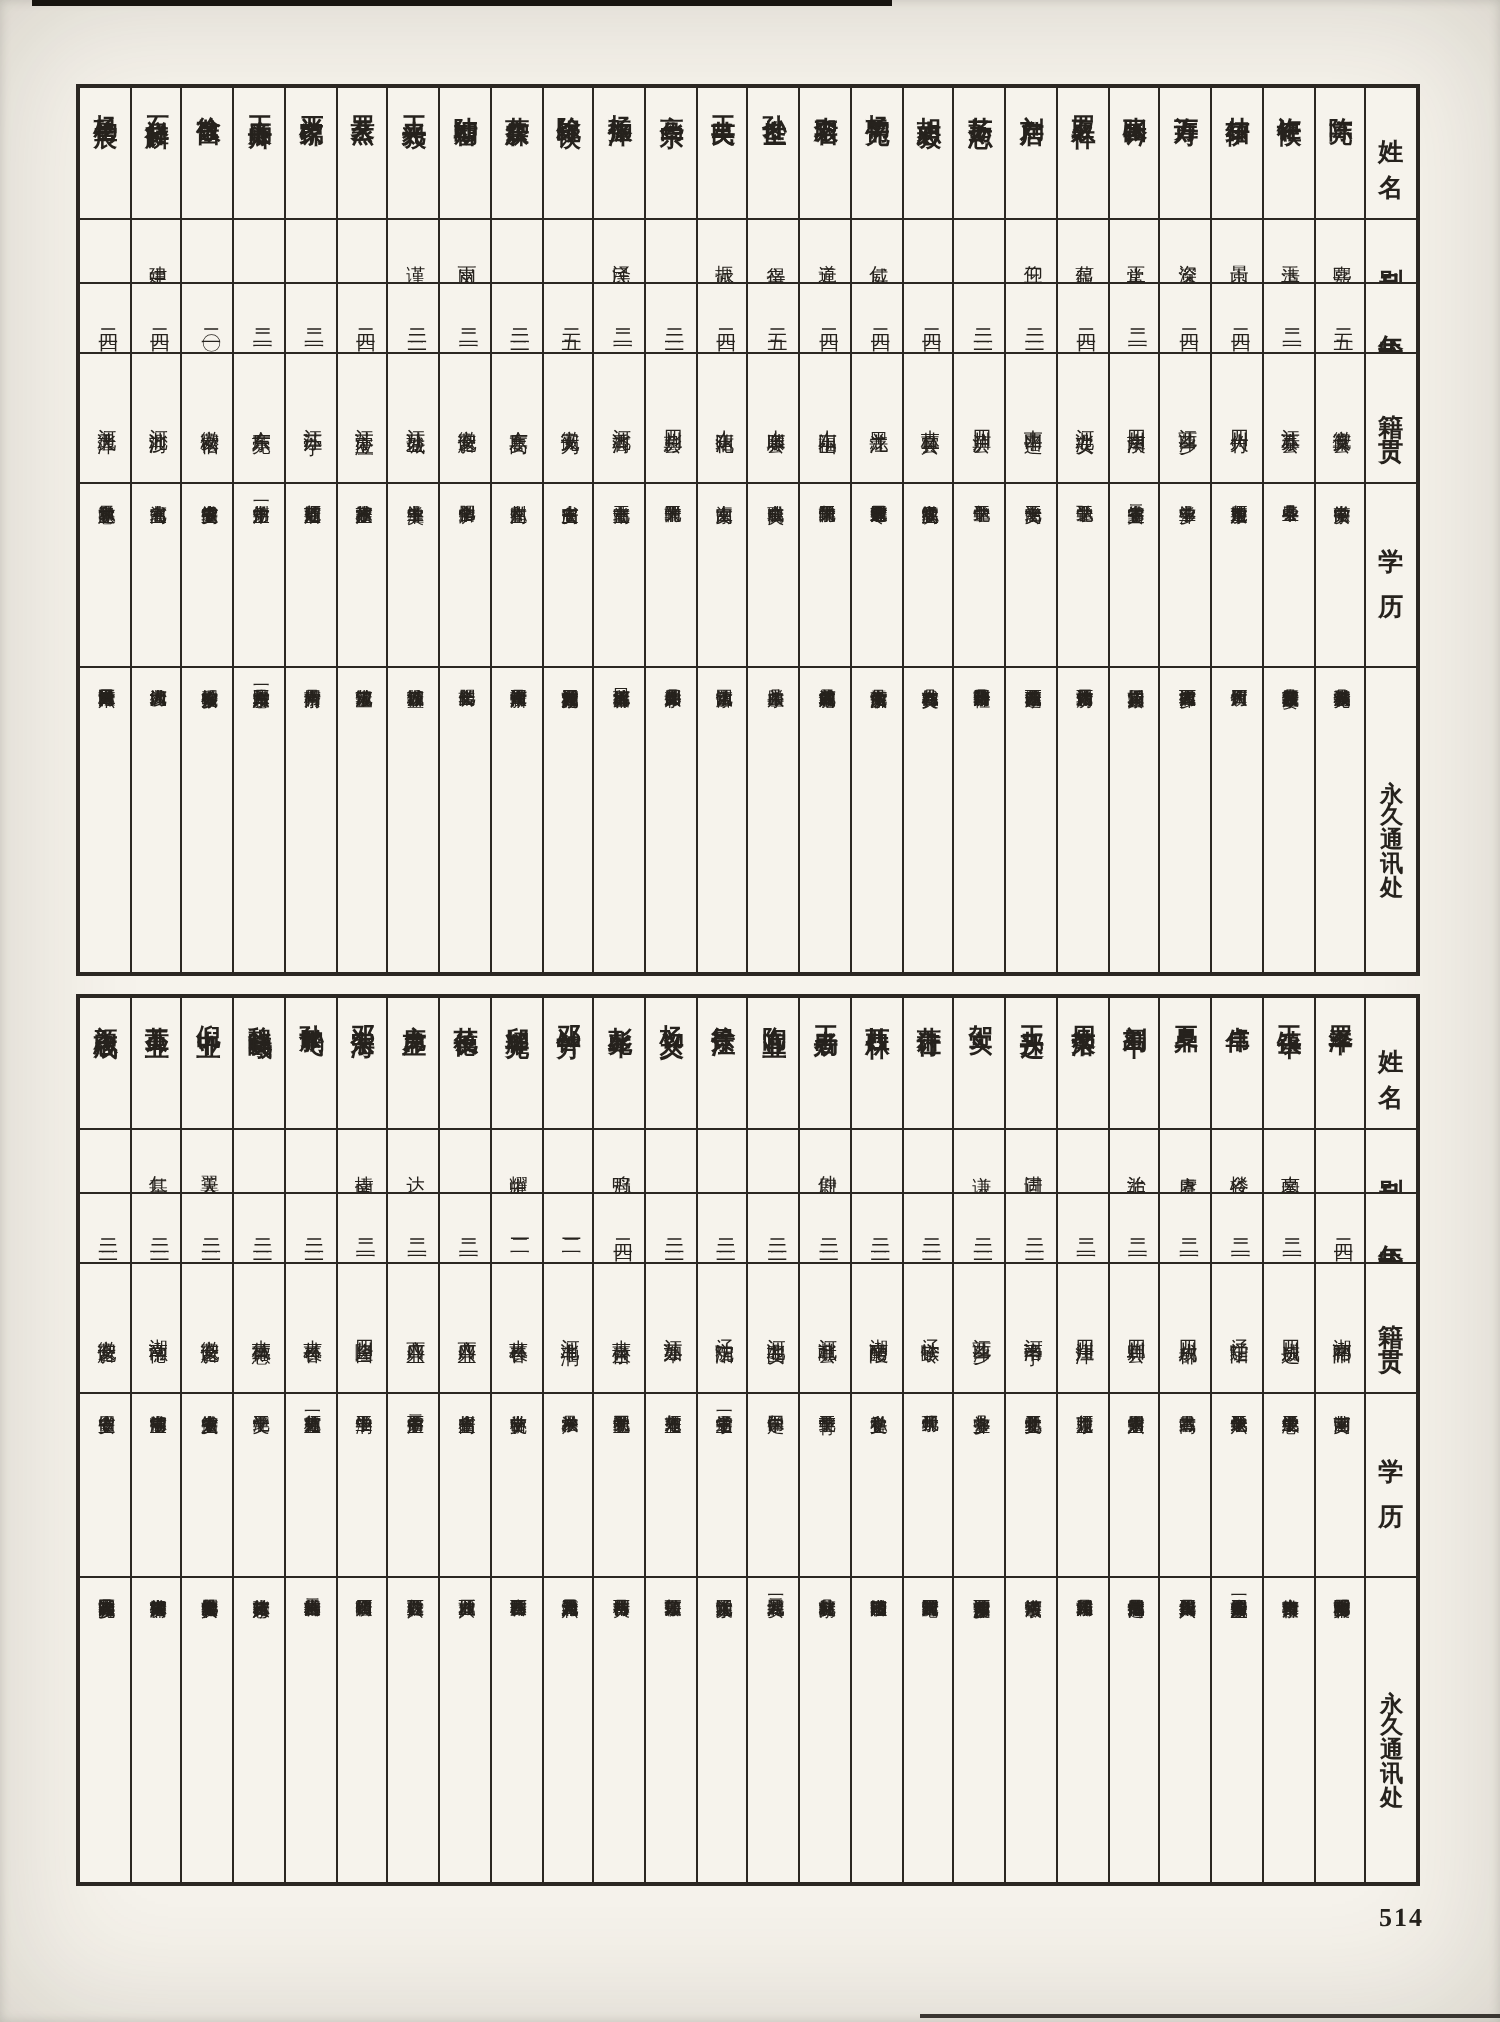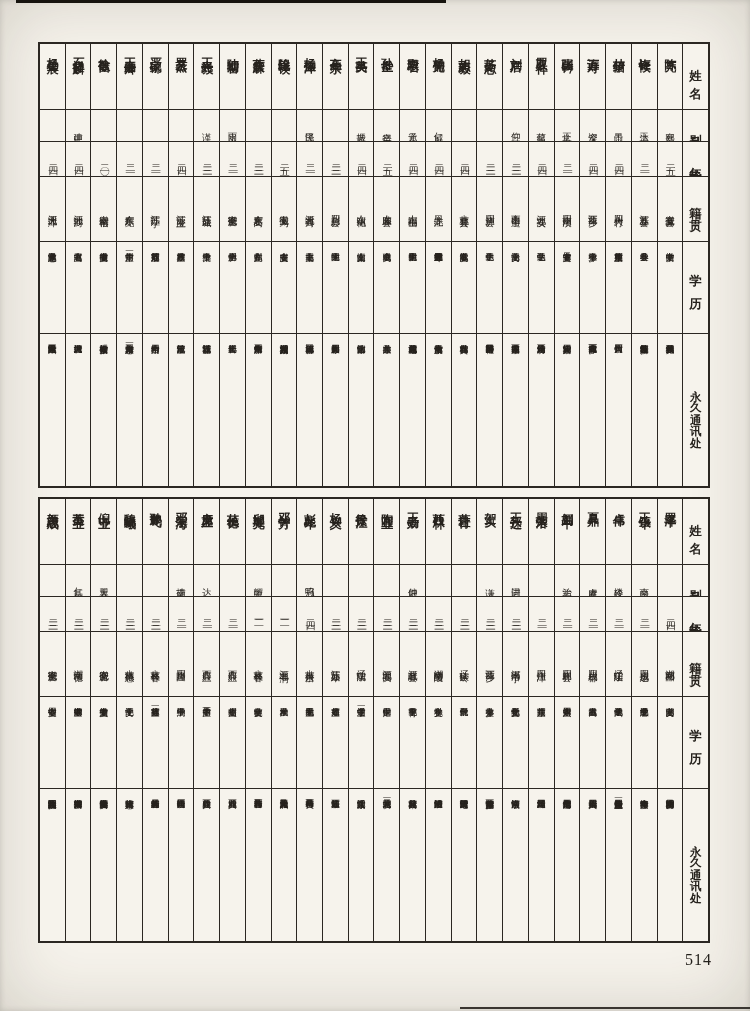--- a/index.html
+++ b/index.html
@@ -46,21 +46,21 @@
   .hdr { font-weight:700; justify-content:center; font-size:12.5px; }
   .hdr.r0 { letter-spacing:18px; }
   .hdr.r1 { letter-spacing:2px; }
   .hdr.r2 { letter-spacing:2px; }
   .hdr.r3 { letter-spacing:12px; }
   .hdr.r4 { letter-spacing:24px; }
   .hdr.r5 { letter-spacing:12px; font-size:11.5px; }
 
   .page-number {
     position:absolute; top:951px; right:38px;
-    font-family:"Liberation Serif", serif; font-size:16px; letter-spacing:1px; color:#24211c;
+    font-family:"Liberation Serif", serif; font-size:13px; letter-spacing:1px; color:#24211c;font-weight:bold;
   }
 </style>
 </head>
 <body>
 
 <div class="page">
   <div class="artifact-top"></div>
 
   <div class="table t1">
       <div class="col">

